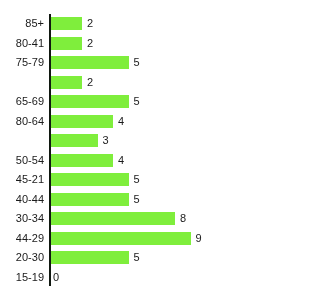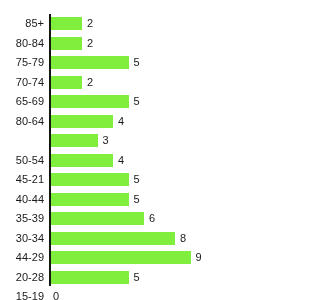--- a/index.html
+++ b/index.html
@@ -82,35 +82,34 @@
 
   <div class="plot-rows" id="plot-rows">
       <div class="bar-row">
         <div class="cat-label">85+</div>
         <div class="bar-wrap">
           <span class="bar" style="width: 31px; background: rgb(127, 238, 60);"></span>
           <span class="bar-value">2</span>
         </div>
       </div>
       <div class="bar-row">
-        <div class="cat-label">80-84</div>
+        <div class="cat-label">80-41</div>
         <div class="bar-wrap">
           <span class="bar" style="width: 31px; background: rgb(127, 238, 60);"></span>
           <span class="bar-value">2</span>
         </div>
       </div>
       <div class="bar-row">
         <div class="cat-label">75-79</div>
         <div class="bar-wrap">
           <span class="bar" style="width: 77.5px; background: rgb(127, 238, 60);"></span>
           <span class="bar-value">5</span>
         </div>
       </div>
       <div class="bar-row">
-        <div class="cat-label">70-74</div>
         <div class="bar-wrap">
           <span class="bar" style="width: 31px; background: rgb(127, 238, 60);"></span>
           <span class="bar-value">2</span>
         </div>
       </div>
       <div class="bar-row">
         <div class="cat-label">65-69</div>
         <div class="bar-wrap">
           <span class="bar" style="width: 77.5px; background: rgb(127, 238, 60);"></span>
           <span class="bar-value">5</span>
@@ -144,42 +143,35 @@
         </div>
       </div>
       <div class="bar-row">
         <div class="cat-label">40-44</div>
         <div class="bar-wrap">
           <span class="bar" style="width: 77.5px; background: rgb(127, 238, 60);"></span>
           <span class="bar-value">5</span>
         </div>
       </div>
       <div class="bar-row">
-        <div class="cat-label">35-39</div>
-        <div class="bar-wrap">
-          <span class="bar" style="width: 93px; background: rgb(127, 238, 60);"></span>
-          <span class="bar-value">6</span>
-        </div>
-      </div>
-      <div class="bar-row">
         <div class="cat-label">30-34</div>
         <div class="bar-wrap">
           <span class="bar" style="width: 124px; background: rgb(127, 238, 60);"></span>
           <span class="bar-value">8</span>
         </div>
       </div>
       <div class="bar-row">
         <div class="cat-label">44-29</div>
         <div class="bar-wrap">
           <span class="bar" style="width: 139.5px; background: rgb(127, 238, 60);"></span>
           <span class="bar-value">9</span>
         </div>
       </div>
       <div class="bar-row">
-        <div class="cat-label">20-28</div>
+        <div class="cat-label">20-30</div>
         <div class="bar-wrap">
           <span class="bar" style="width: 77.5px; background: rgb(127, 238, 60);"></span>
           <span class="bar-value">5</span>
         </div>
       </div>
       <div class="bar-row">
         <div class="cat-label">15-19</div>
         <div class="bar-wrap">
           <span class="bar" style="width: 0px; background: rgb(127, 238, 60);"></span>
           <span class="bar-value" style="margin-left: 2px;">0</span>

